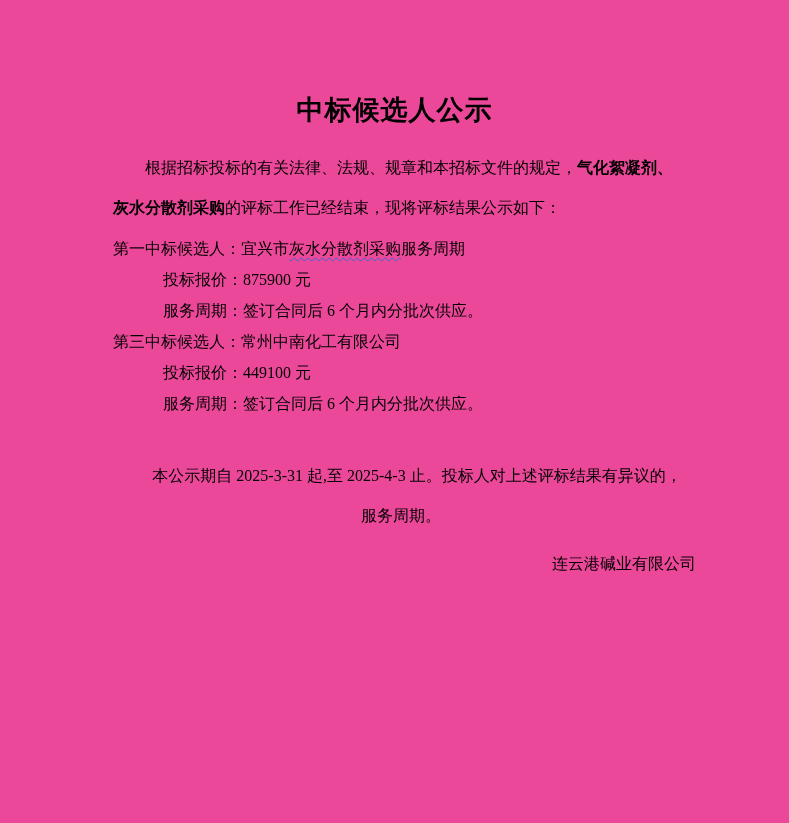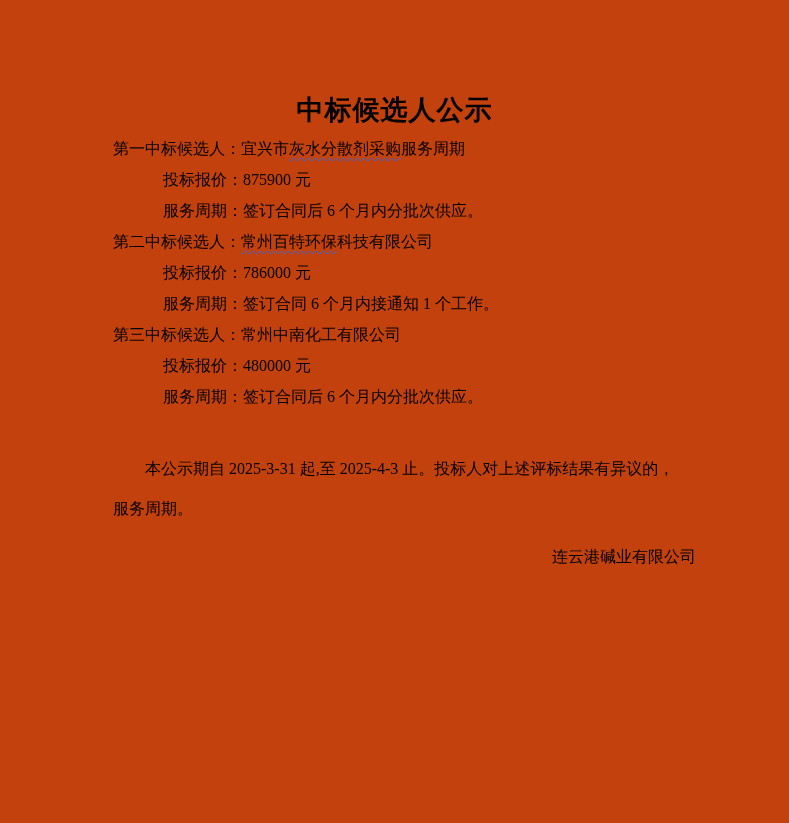--- a/index.html
+++ b/index.html
@@ -1,21 +1,21 @@
 <!DOCTYPE html>
 <html><head>
 <meta charset="utf-8">
 <style>
   html, body { margin: 0; padding: 0; background: #ffffff; }
   .page {
     position: relative;
     width: 789px;
     height: 823px;
     margin: 0 auto;
-    background: #c2410c;
+    background: #ec4899;
     color: #000000;
     font-family: "Liberation Serif", "DejaVu Serif", serif;
     box-sizing: border-box;
     padding-top: 92px;
     overflow: hidden;
   }
   .doc-title {
     text-align: center;
     font-size: 27px;
     font-weight: bold;
@@ -42,60 +42,62 @@
     text-decoration-style: wavy;
     text-decoration-color: #3c64d4;
     text-decoration-thickness: 1px;
     text-underline-offset: 3px;
     text-decoration-skip-ink: none;
   }
   .closing {
     margin: 37px 100px 0 113px;
     font-size: 16px;
     line-height: 40px;
+    text-align: center;
   }
   .signature {
     margin: 7px 0 0 456px;
     width: 240px;
     text-align: right;
     font-size: 16px;
     line-height: 42px;
   }
 </style>
 </head>
 <body>
 
 <div class="page">
 
   <div class="doc-title">中标候选人公示</div>
 
+  <div class="intro">
+    <div class="line indent2">
+      <span>根据招标投标的有关法律、法规、规章和本招标文件的规定，</span><span class="b">气化絮凝剂、</span>
+    </div>
+    <div class="line">
+      <span class="b">灰水分散剂采购</span><span>的评标工作已经结束，现将评标结果公示如下：</span>
+    </div>
+  </div>
 
   <div class="candidates">
 
     <div>
       <div class="cand-name">
         <span>第一中标候选人：</span><span>宜兴市</span><span class="squiggle">灰水分散剂采购</span><span>服务周期</span>
       </div>
       <div class="cand-sub">投标报价：875900 元</div>
       <div class="cand-sub">服务周期：签订合同后 6 个月内分批次供应。</div>
     </div>
 
-    <div>
-      <div class="cand-name">
-        <span>第二中标候选人：</span><span></span><span class="squiggle">常州百特环保</span><span>科技有限公司</span>
-      </div>
-      <div class="cand-sub">投标报价：786000 元</div>
-      <div class="cand-sub">服务周期：签订合同 6 个月内接通知 1 个工作。</div>
-    </div>
 
     <div>
       <div class="cand-name">
         <span>第三中标候选人：</span><span>常州中南化工有限公司</span><span class="squiggle"></span><span></span>
       </div>
-      <div class="cand-sub">投标报价：480000 元</div>
+      <div class="cand-sub">投标报价：449100 元</div>
       <div class="cand-sub">服务周期：签订合同后 6 个月内分批次供应。</div>
     </div>
 
   </div>
 
   <div class="closing">
     <div class="line indent2">本公示期自 2025-3-31 起,至 2025-4-3 止。投标人对上述评标结果有异议的，</div>
     <div class="line">服务周期。</div>
   </div>
 

